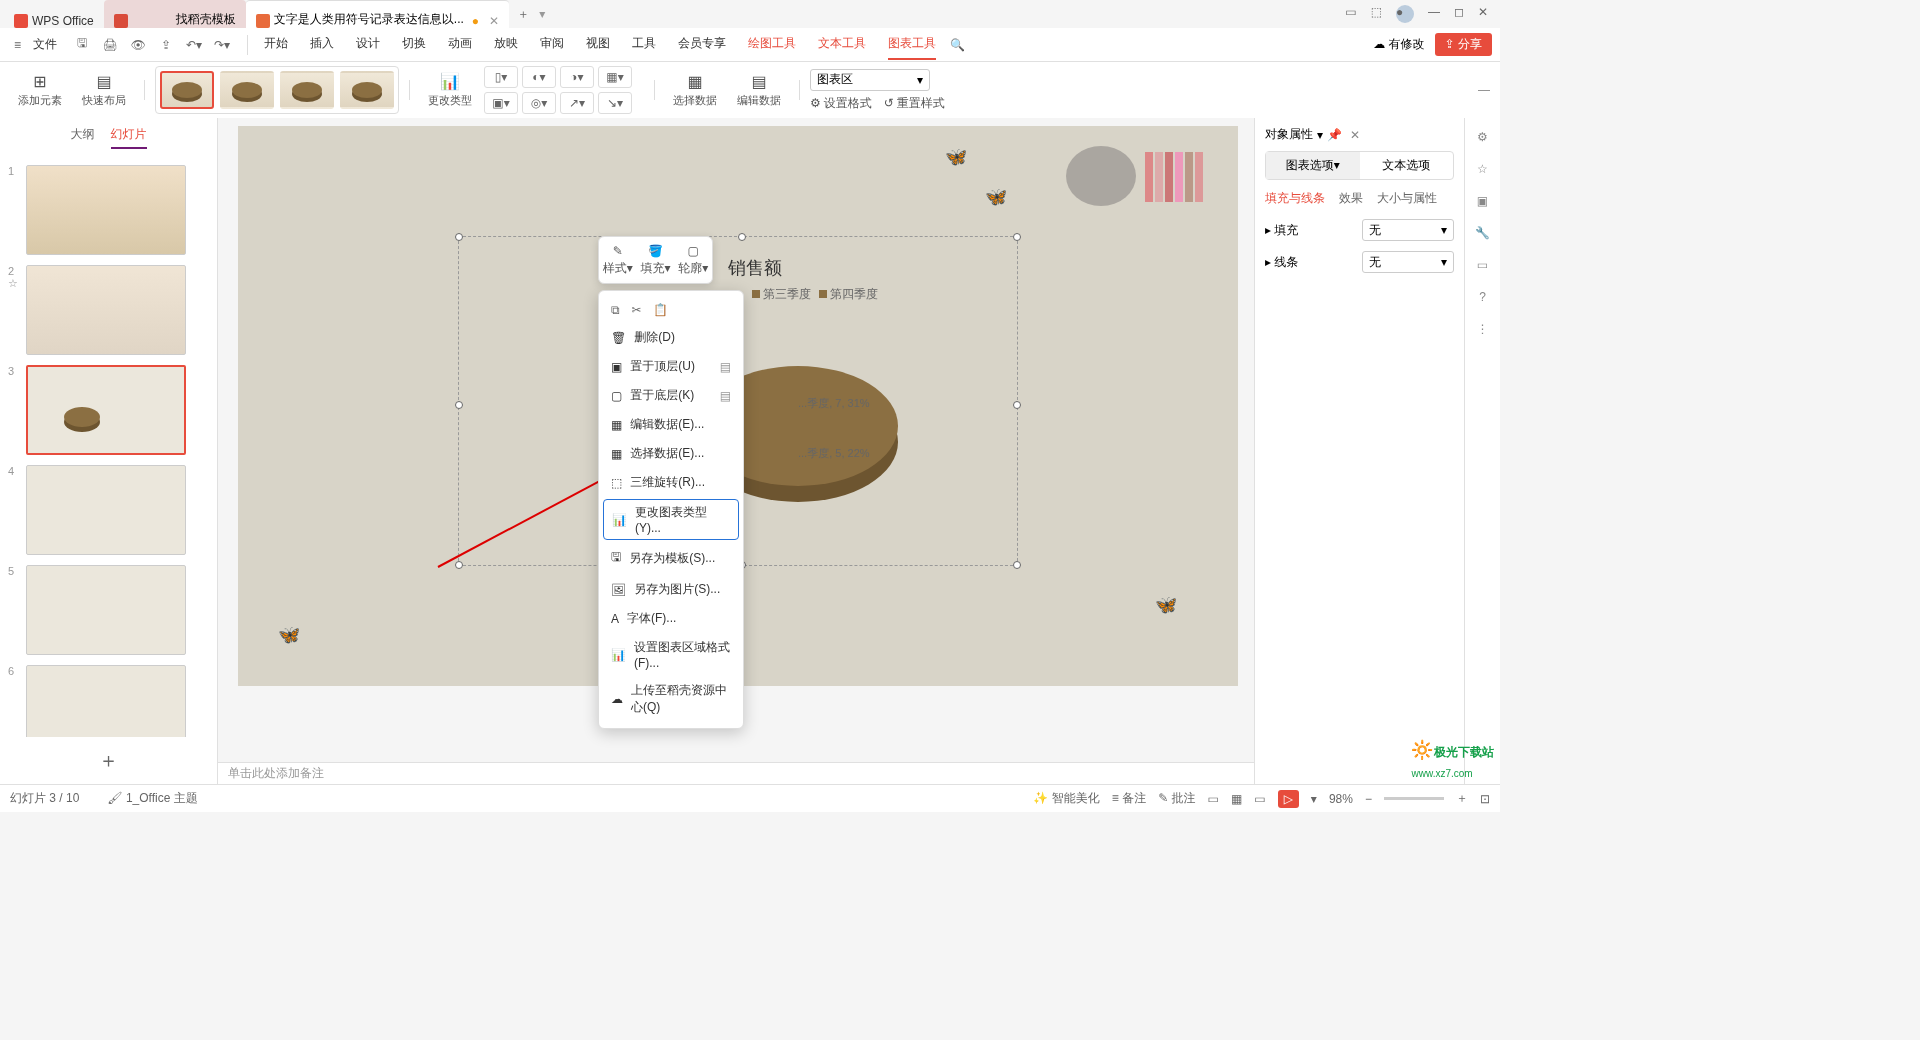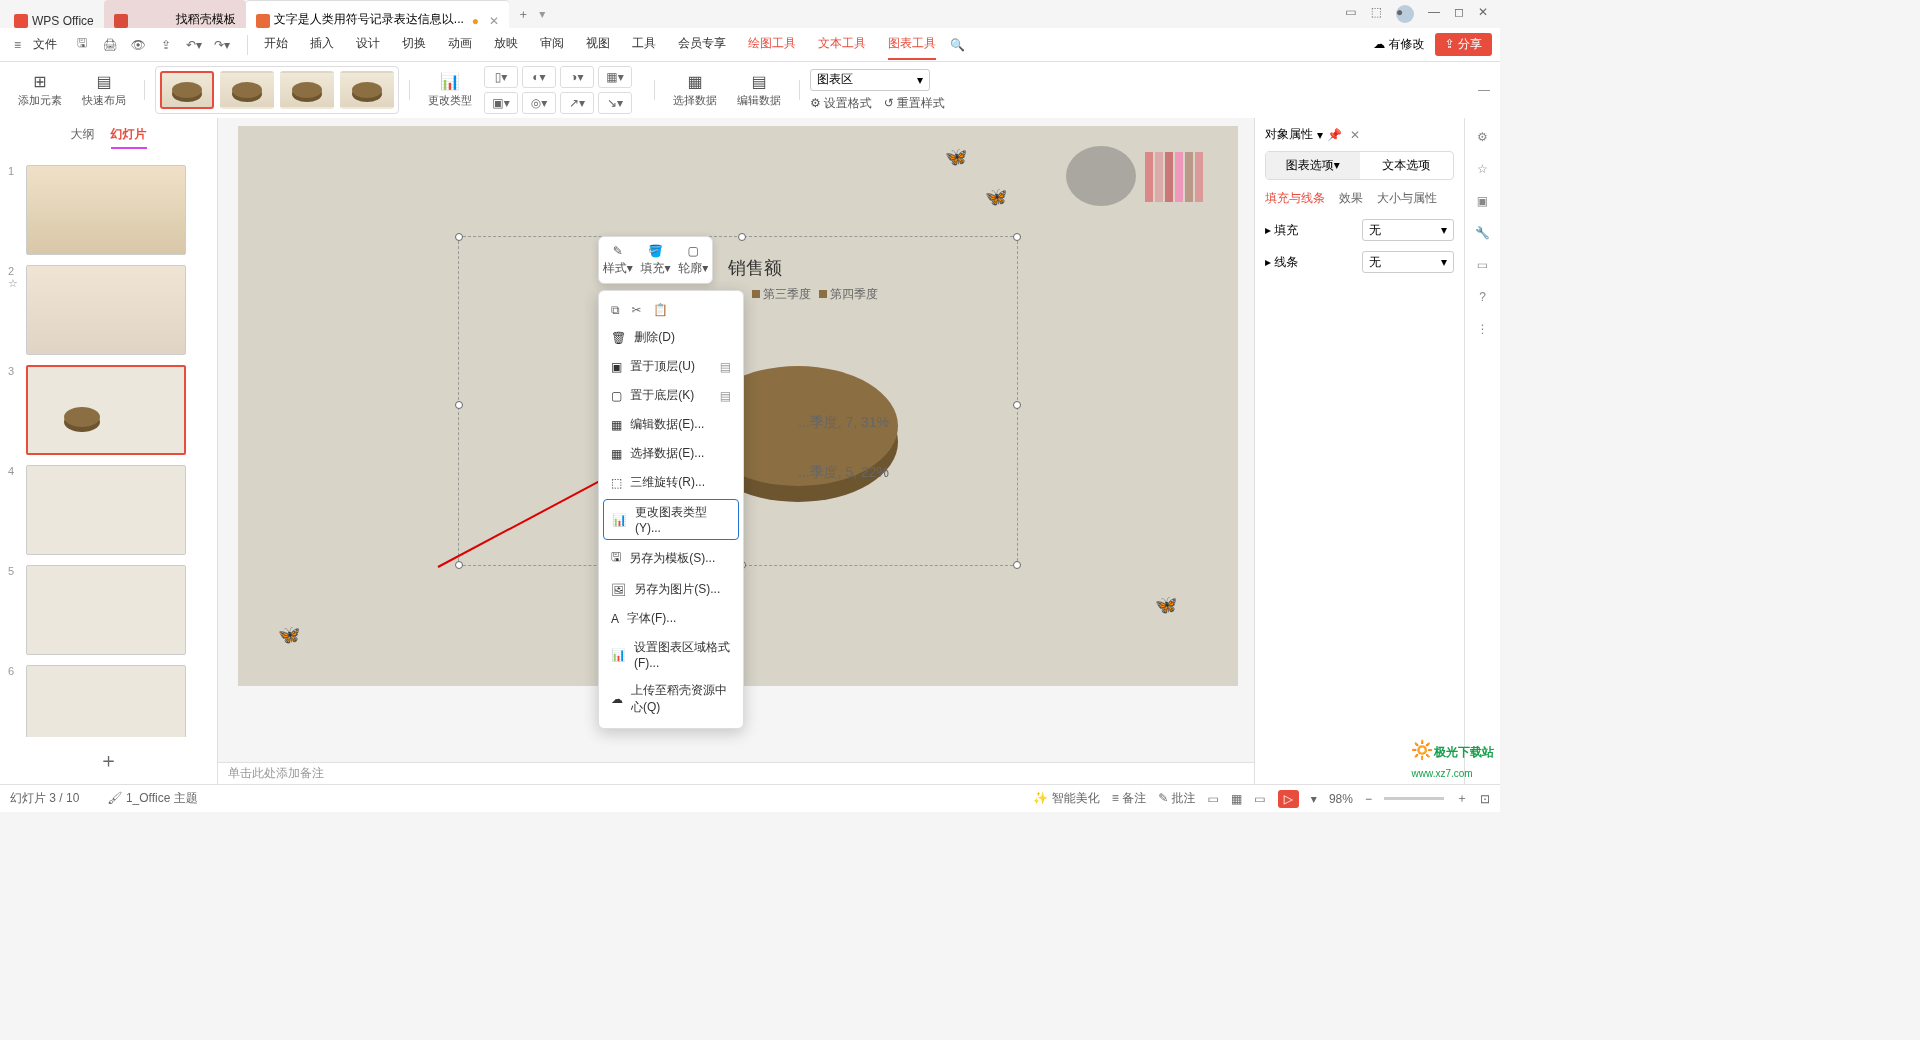--- a/index.html
+++ b/index.html
@@ -35,40 +35,40 @@
 .pie3d{width:30px;height:16px;background:#8b6f42;border-radius:50%;box-shadow:0 4px 0 #6d5530;}
 .small-btns{display:flex;flex-wrap:wrap;width:160px;gap:4px;}
 .sbtn{width:34px;height:22px;border:1px solid #ddd;border-radius:3px;display:flex;align-items:center;justify-content:center;color:#666;}
 .chart-area-sel{width:120px;height:22px;border:1px solid #ccc;padding:0 6px;display:flex;align-items:center;justify-content:space-between;border-radius:3px;}
 .fmt-btns{display:flex;gap:12px;}
 .fmt-btn{display:flex;align-items:center;gap:3px;color:#555;}
 .main{position:absolute;top:118px;bottom:28px;left:0;right:0;display:flex;}
 .left-panel{width:218px;background:#fff;border-right:1px solid #e0e0e0;display:flex;flex-direction:column;}
 .lp-tabs{display:flex;gap:16px;padding:8px 16px;justify-content:center;}
 .lp-tab{color:#666;padding-bottom:4px;}
-.lp-tab.active{color:#e74c3c;border-bottom:2px solid #d946ef;font-weight:bold;}
+.lp-tab.active{color:#e74c3c;border-bottom:2px solid #701a75;}
 .slides{flex:1;overflow-y:auto;padding:8px;}
 .slide-item{display:flex;gap:6px;margin-bottom:10px;}
 .slide-num{width:12px;color:#999;font-size:11px;}
 .slide-thumb{width:160px;height:90px;border:1px solid #ccc;background:#ebe7dc;position:relative;border-radius:2px;}
 .slide-thumb.sel{border:2px solid #e74c3c;}
 .add-slide{text-align:center;font-size:20px;color:#666;padding:10px;}
 .canvas-area{flex:1;background:#f5f5f5;position:relative;overflow:hidden;}
 .slide-canvas{position:absolute;left:20px;top:8px;width:1000px;height:560px;background:#d8d4c8;}
 .elephant{position:absolute;top:10px;right:20px;width:160px;height:80px;}
 .eleph-body{position:absolute;width:70px;height:60px;background:#aaa6a0;border-radius:50%;left:8px;top:10px;}
 .books{position:absolute;right:15px;top:16px;display:flex;gap:2px;}
 .book{width:8px;height:50px;}
 .chart-sel{position:absolute;left:220px;top:110px;width:560px;height:330px;border:1px dashed #999;}
 .handle{position:absolute;width:8px;height:8px;border:1px solid #666;background:#fff;border-radius:50%;}
 .chart-title{position:absolute;top:130px;left:490px;font-size:18px;color:#333;}
 .legend{position:absolute;top:160px;left:514px;font-size:11px;color:#666;display:flex;gap:8px;}
 .legend span::before{content:"";display:inline-block;width:8px;height:8px;margin-right:3px;background:#8b6f42;}
 .pie-big{position:absolute;left:460px;top:240px;width:200px;height:120px;background:#8b6f42;border-radius:50%;box-shadow:0 16px 0 #6d5530;}
-.pie-label{position:absolute;font-size:14px;color:#666;margin-top:18px;}
+.pie-label{position:absolute;font-size:11px;color:#666;}
 .butterfly{position:absolute;font-size:18px;color:#c9a637;}
 .mini-toolbar{position:absolute;left:380px;top:118px;width:115px;height:48px;background:#fff;border:1px solid #ddd;border-radius:6px;box-shadow:0 2px 8px rgba(0,0,0,0.15);display:flex;}
 .mt-btn{flex:1;display:flex;flex-direction:column;align-items:center;justify-content:center;font-size:11px;color:#555;gap:2px;}
 .context-menu{position:absolute;left:380px;top:172px;width:146px;background:#fff;border:1px solid #ddd;border-radius:6px;box-shadow:0 4px 16px rgba(0,0,0,0.2);padding:6px 0;}
 .cm-row{display:flex;align-items:center;padding:6px 12px;gap:8px;color:#333;font-size:12px;}
 .cm-row.highlight{border:1.5px solid #2673d8;border-radius:4px;margin:2px 4px;padding:4px 8px;}
 .cm-icons{display:flex;gap:12px;padding:6px 12px;color:#666;}
 .cm-sub{margin-left:auto;color:#999;}
 .notes-bar{position:absolute;bottom:0;left:0;right:0;height:22px;padding:0 10px;color:#999;display:flex;align-items:center;background:#fff;border-top:1px solid #e0e0e0;}
 .right-panel{width:210px;background:#fff;border-left:1px solid #e0e0e0;padding:8px 10px;}

